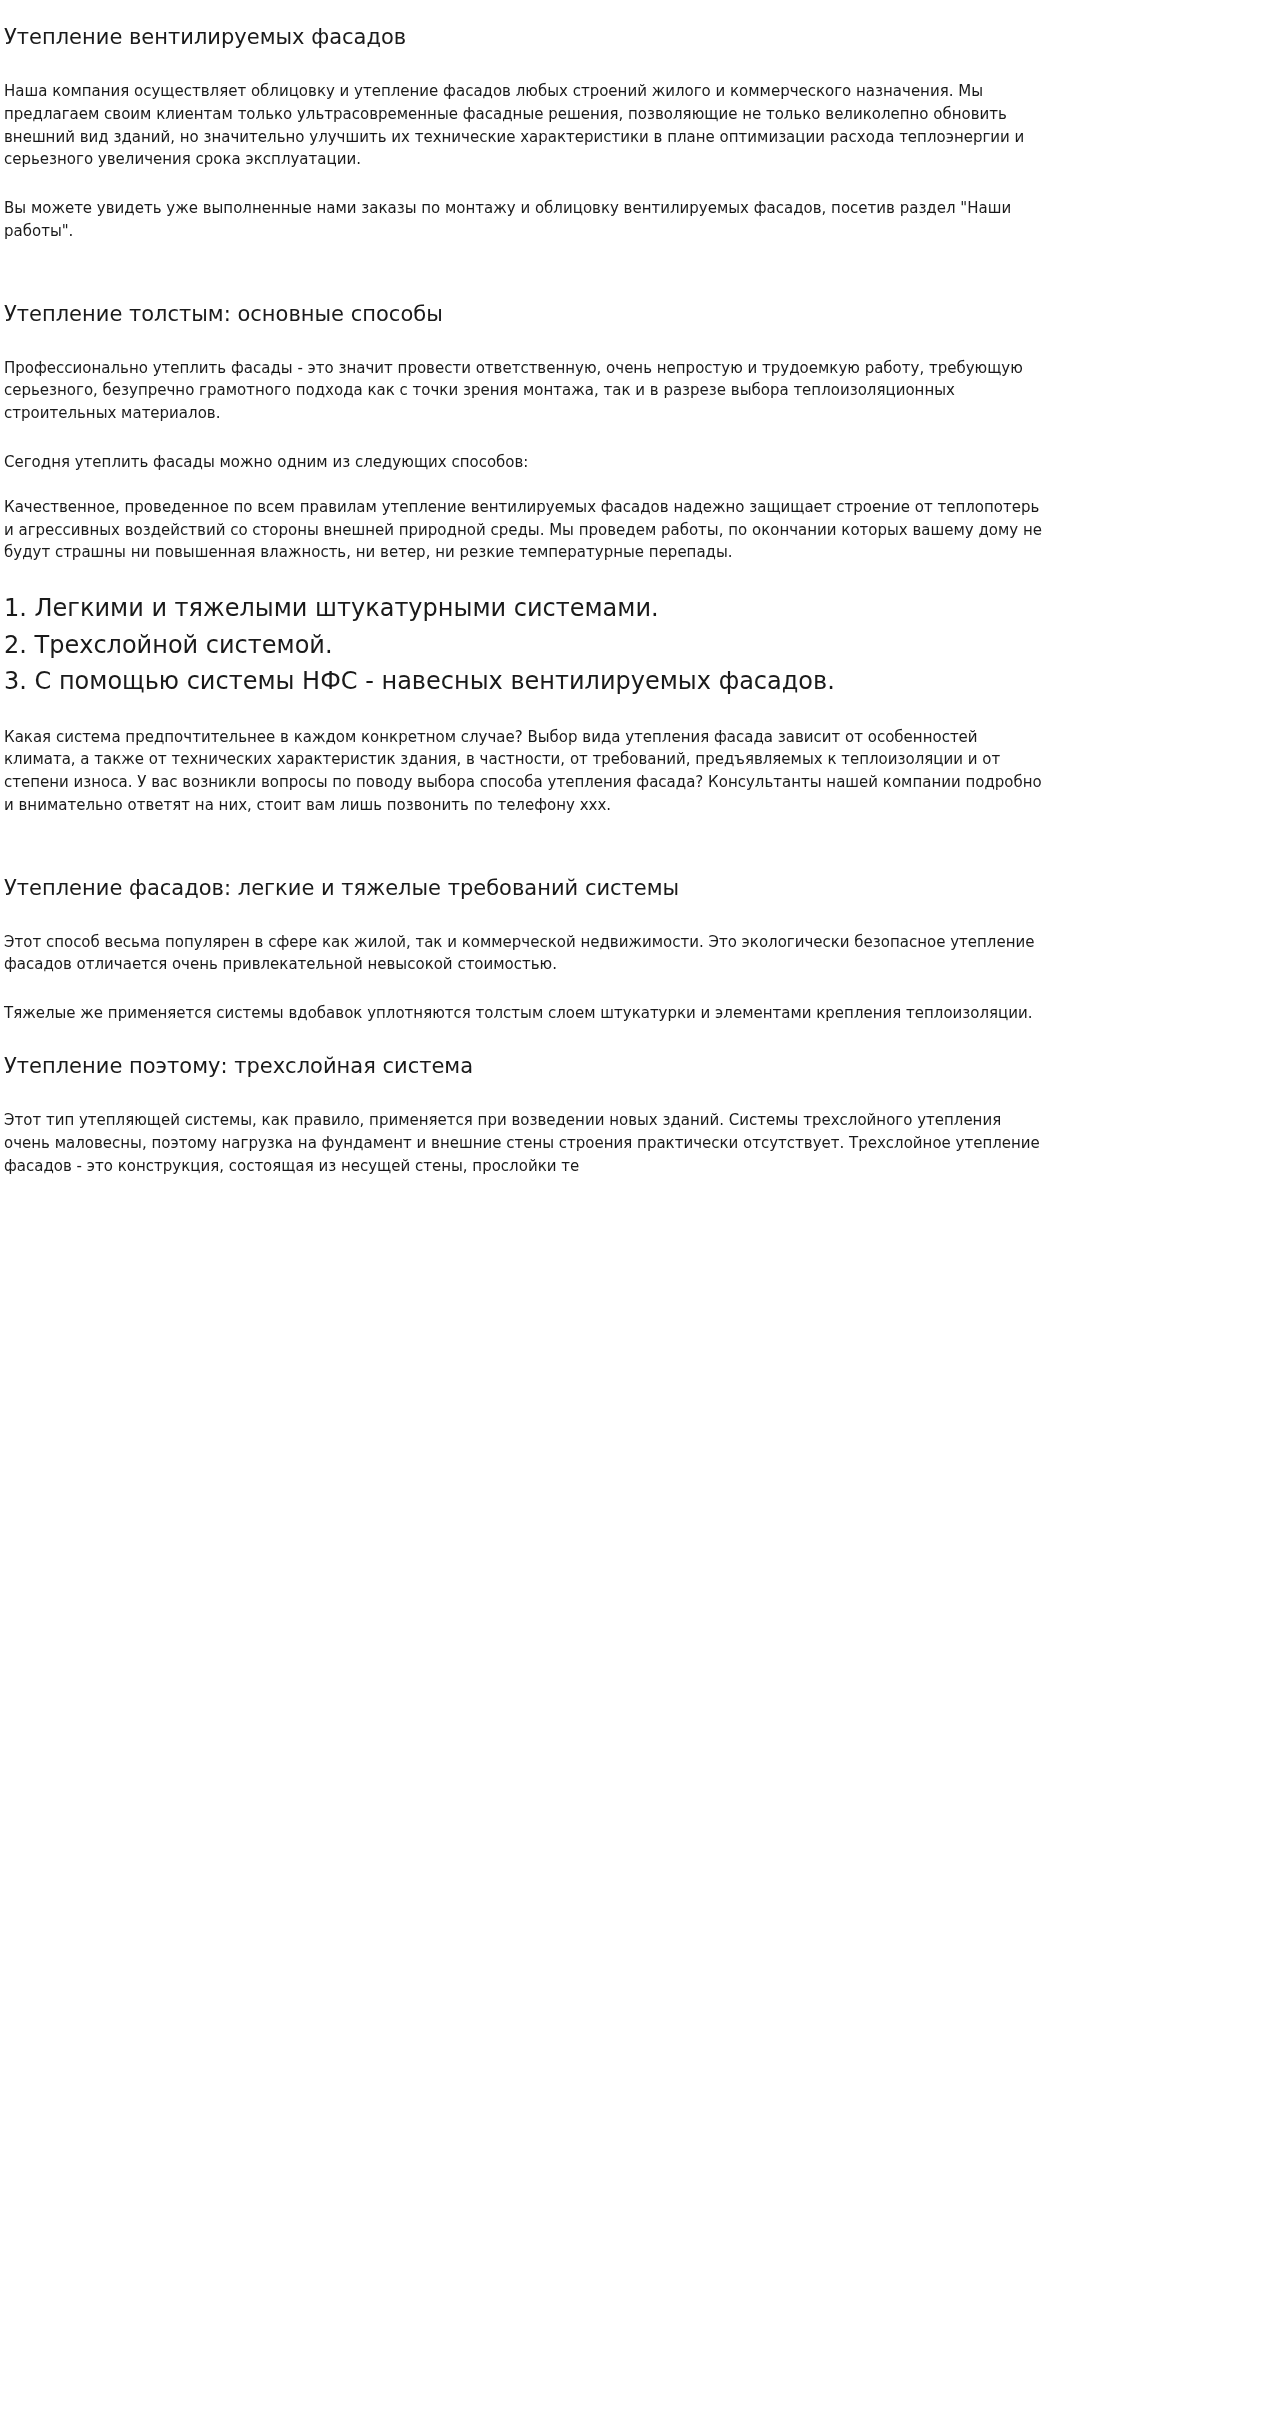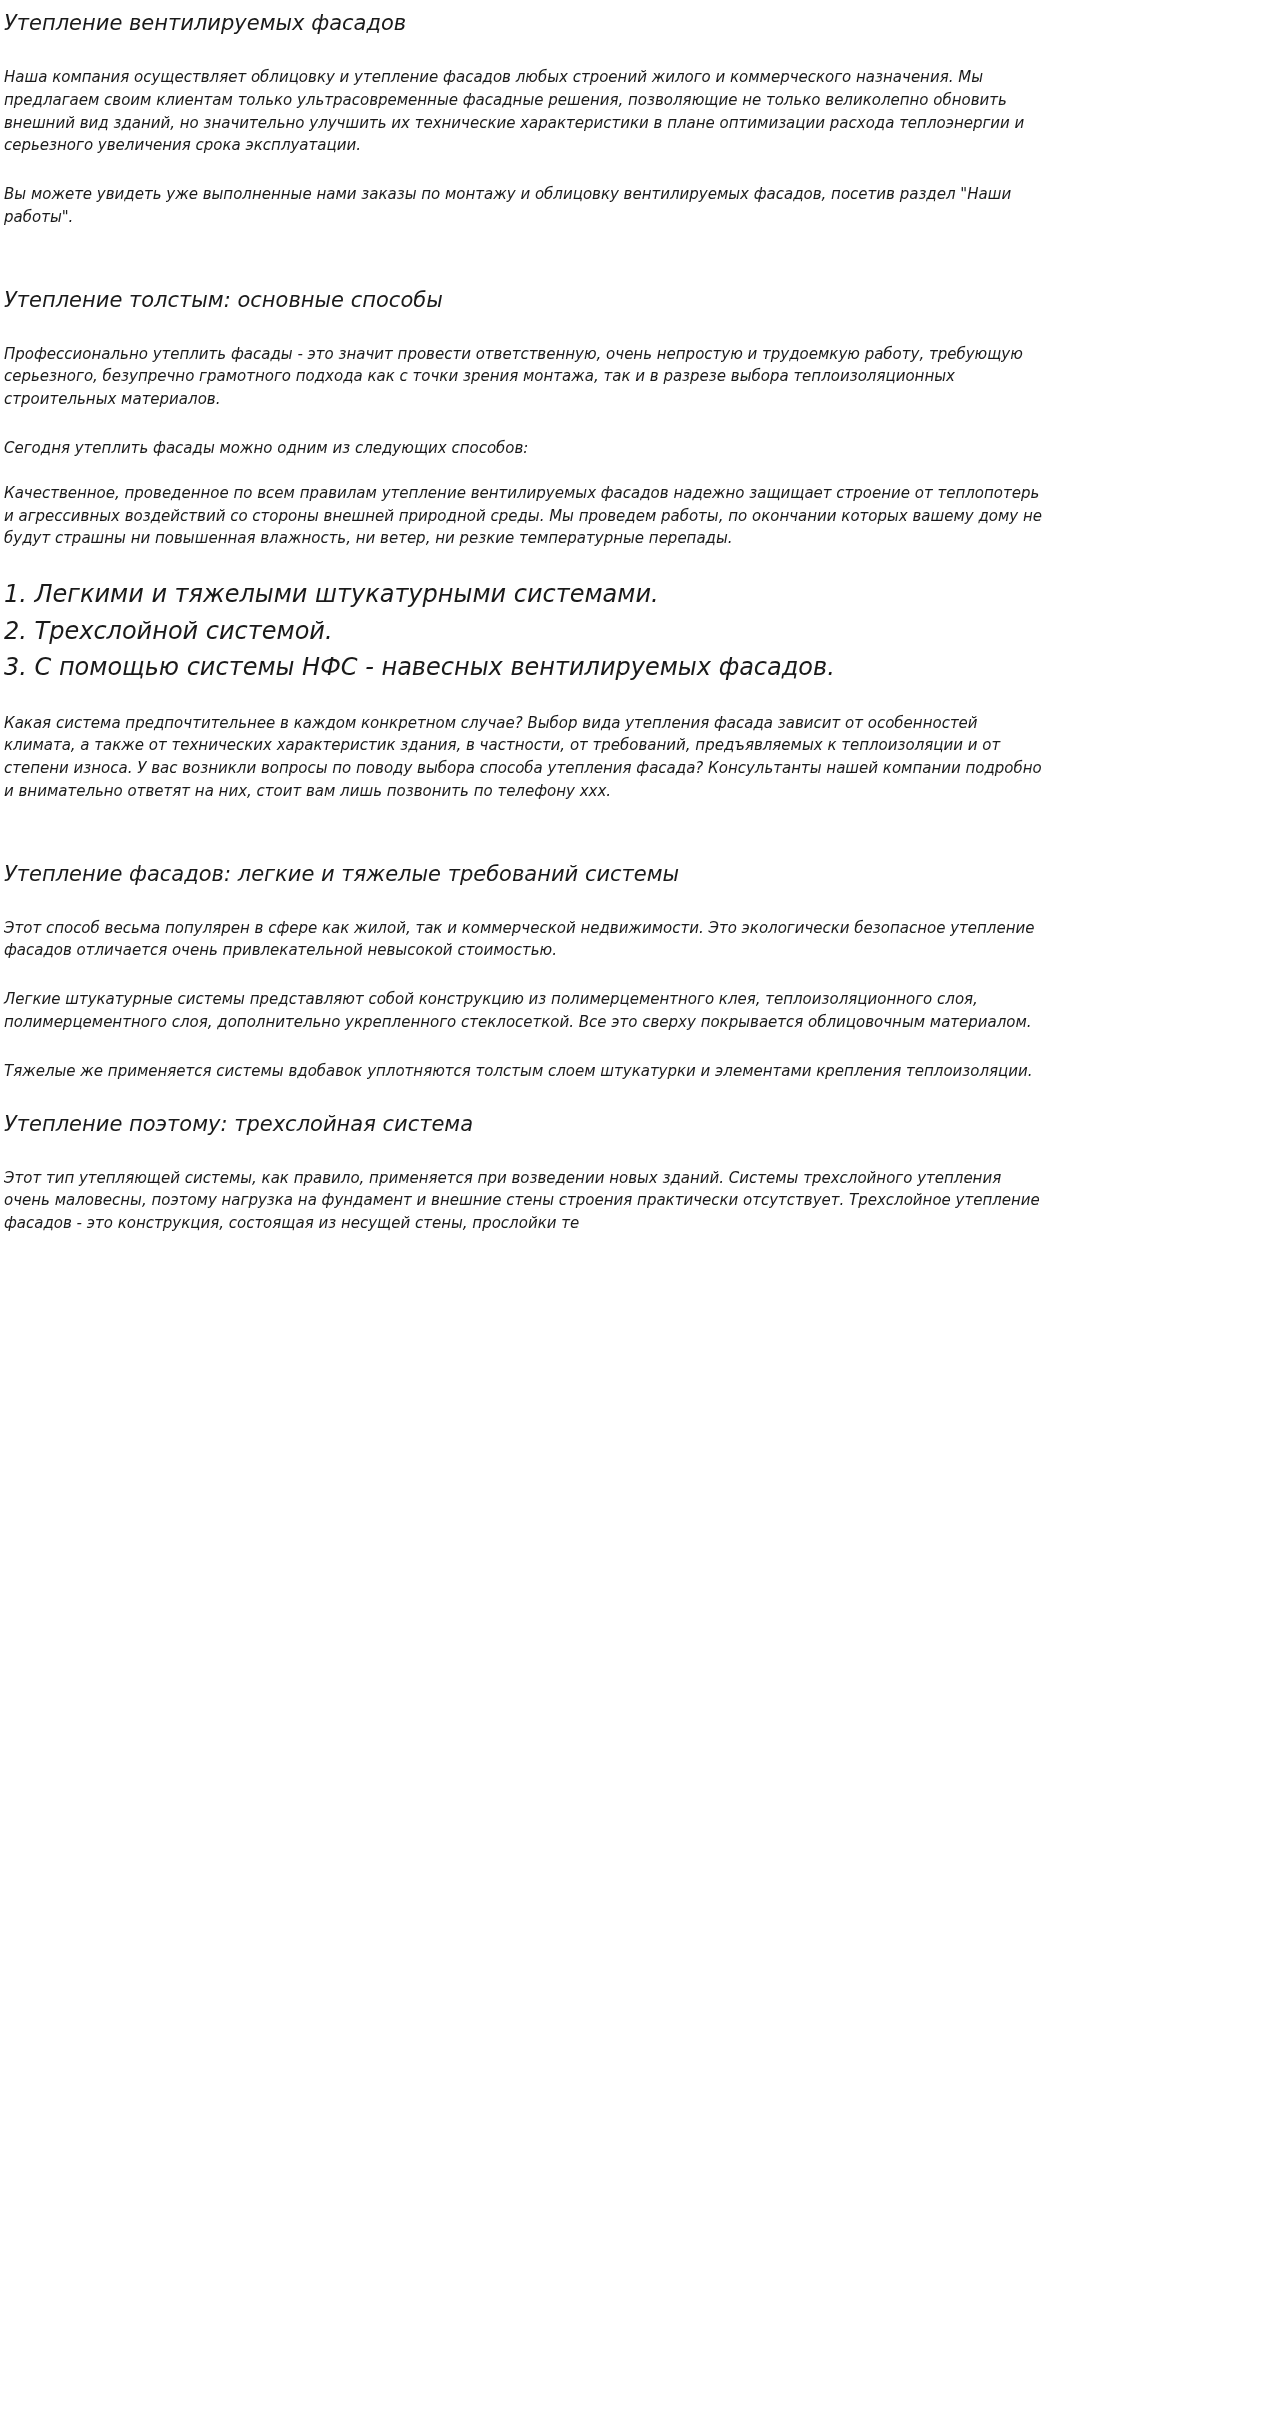--- a/index.html
+++ b/index.html
@@ -8,22 +8,21 @@
     background: #ffffff;
   }
   body {
     width: 1270px;
     font-family: "DejaVu Sans", "Liberation Sans", sans-serif;
     color: #1a1a1a;
   }
   .page {
     width: 1054px;
     box-sizing: border-box;
-    padding: 8px 8px 20px 4px;
-    font-style: italic;
+    padding: 22px 8px 20px 4px;
   }
   .block {
     font-size: 15px;
     line-height: 1.52;
     margin: 0 0 26px 0;
     white-space: pre-line;
   }
   .heading {
     font-size: 21px;
     line-height: 1.52;
@@ -65,21 +64,20 @@
   <div class="list">1. Легкими и тяжелыми штукатурными системами.
 2. Трехслойной системой.
 3. С помощью системы НФС - навесных вентилируемых фасадов.</div>
 
   <p class="block gap-large">Какая система предпочтительнее в каждом конкретном случае? Выбор вида утепления фасада зависит от особенностей климата, а также от технических характеристик здания, в частности, от требований, предъявляемых к теплоизоляции и от степени износа. У вас возникли вопросы по поводу выбора способа утепления фасада? Консультанты нашей компании подробно и внимательно ответят на них, стоит вам лишь позвонить по телефону xxx.</p>
 
   <h2 class="heading">Утепление фасадов: легкие и тяжелые требований системы</h2>
 
   <p class="block">Этот способ весьма популярен в сфере как жилой, так и коммерческой недвижимости. Это экологически безопасное утепление фасадов отличается очень привлекательной невысокой стоимостью.</p>
 
-  <p class="block">Легкие штукатурные системы представляют собой конструкцию из полимерцементного клея, теплоизоляционного слоя, полимерцементного слоя, дополнительно укрепленного стеклосеткой. Все это сверху покрывается облицовочным материалом.</p>
 
   <p class="block">Тяжелые же применяется системы вдобавок уплотняются толстым слоем штукатурки и элементами крепления теплоизоляции.</p>
 
   <h2 class="heading">Утепление поэтому: трехслойная система</h2>
 
   <p class="block">Этот тип утепляющей системы, как правило, применяется при возведении новых зданий. Системы трехслойного утепления очень маловесны, поэтому нагрузка на фундамент и внешние стены строения практически отсутствует. Трехслойное утепление фасадов - это конструкция, состоящая из несущей стены, прослойки те</p>
 
 </div>
 
 </body></html>

